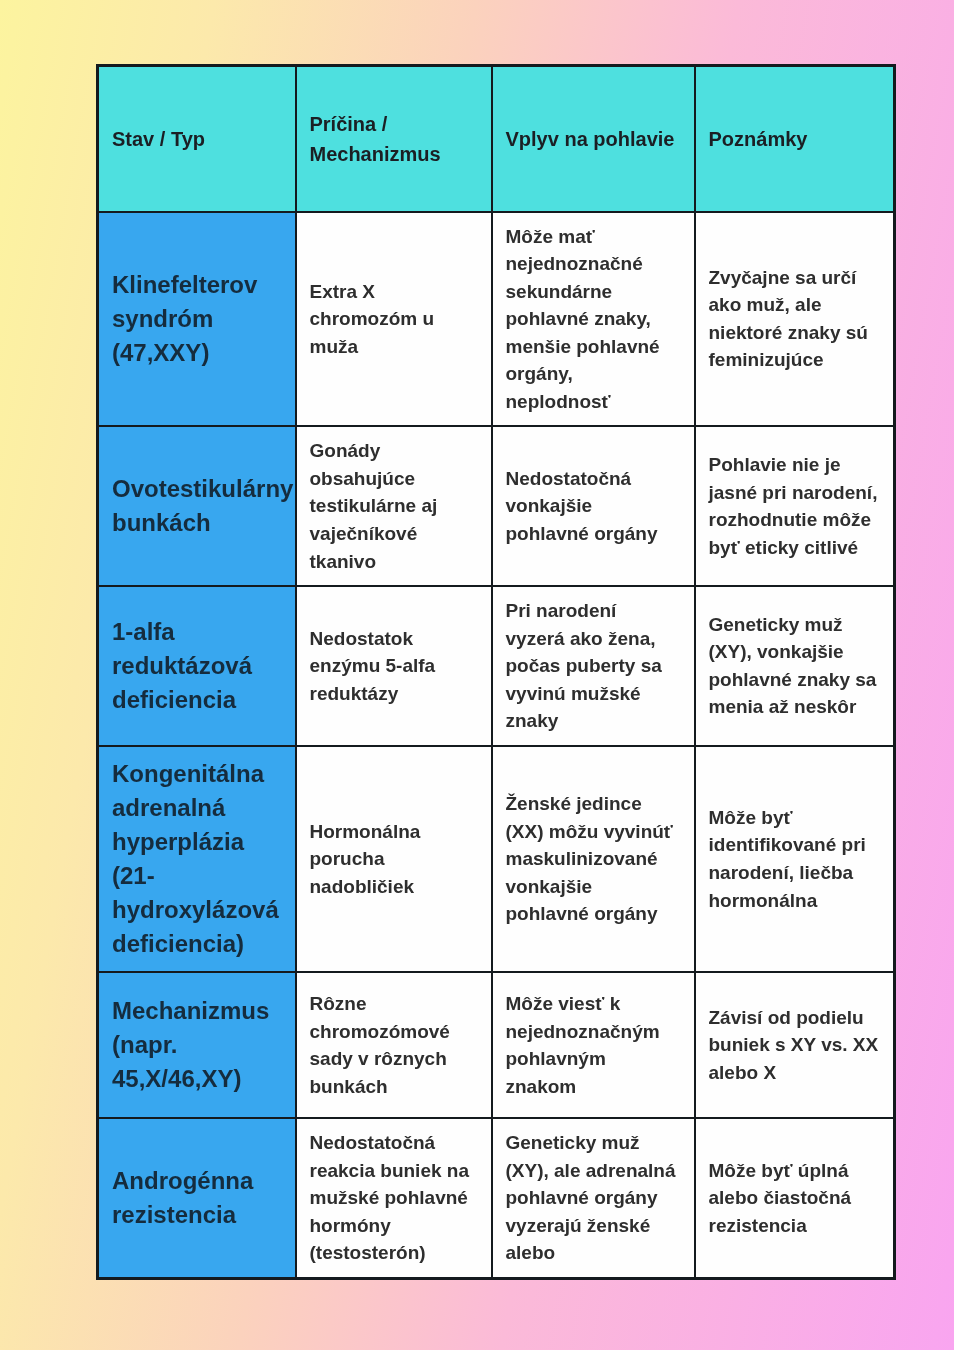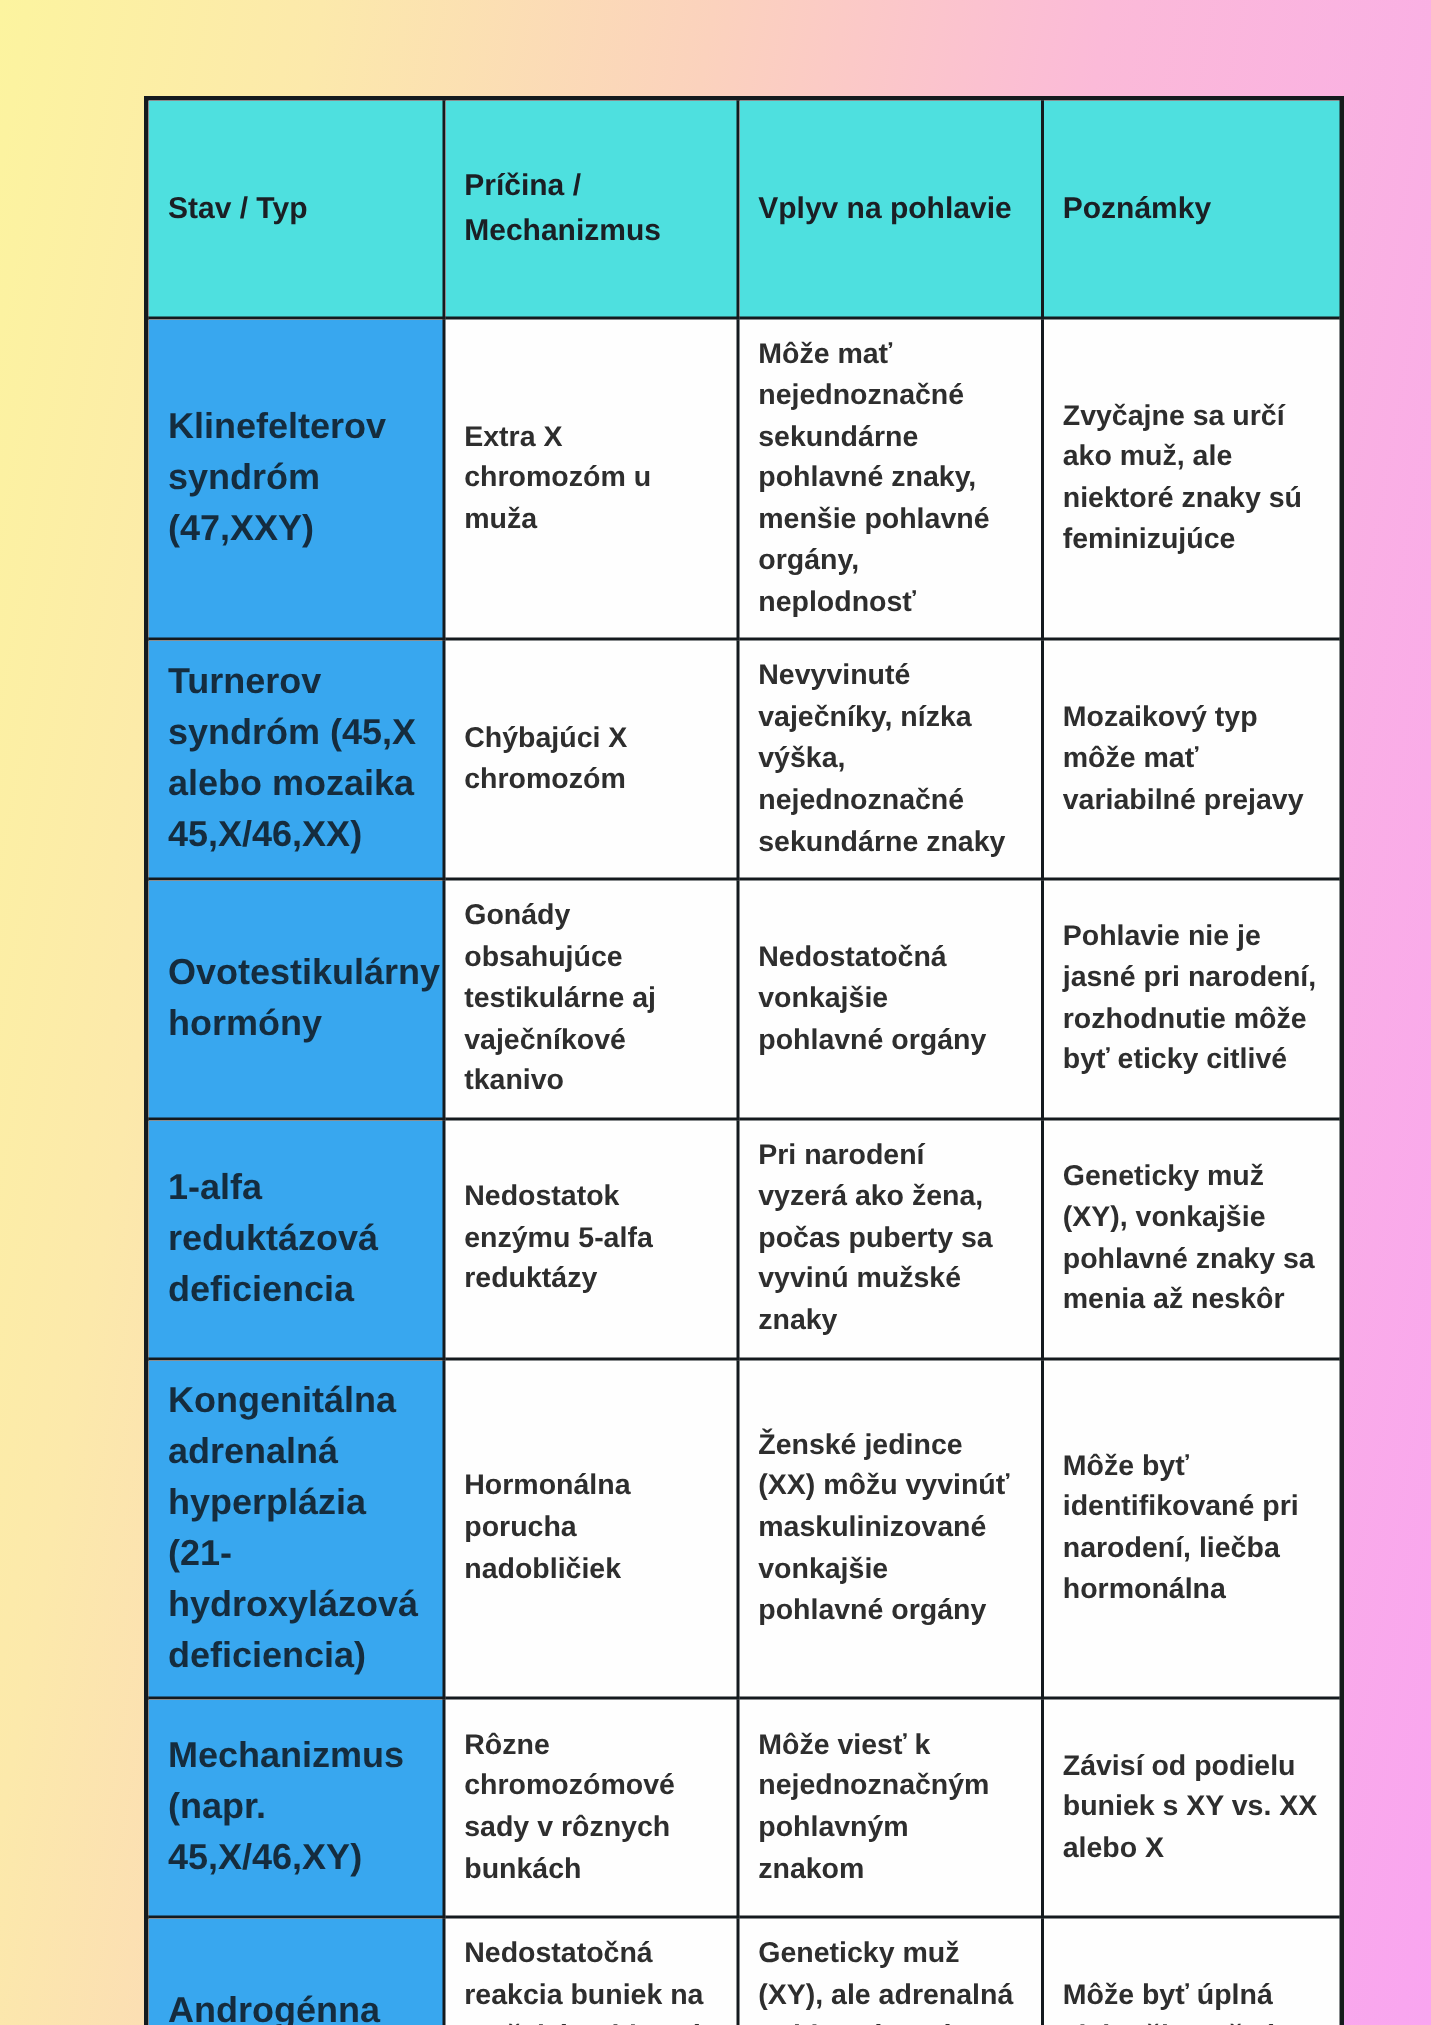--- a/index.html
+++ b/index.html
@@ -94,28 +94,22 @@
         <th>Poznámky</th>
       </tr>
     </thead>
     <tbody>
       <tr class="row-0">
         <th class="row-head">Klinefelterov syndróm (47,XXY)</th>
         <td>Extra X chromozóm u muža</td>
         <td>Môže mať nejednoznačné sekundárne pohlavné znaky, menšie pohlavné orgány, neplodnosť</td>
         <td>Zvyčajne sa určí ako muž, ale niektoré znaky sú feminizujúce</td>
       </tr>
-      <tr class="row-1">
-        <th class="row-head">Turnerov syndróm (45,X alebo mozaika 45,X/46,XX)</th>
-        <td>Chýbajúci X chromozóm</td>
-        <td>Nevyvinuté vaječníky, nízka výška, nejednoznačné sekundárne znaky</td>
-        <td>Mozaikový typ môže mať variabilné prejavy</td>
-      </tr>
       <tr class="row-2">
-        <th class="row-head">Ovotestikulárny hormóny</th>
+        <th class="row-head">Ovotestikulárny bunkách</th>
         <td>Gonády obsahujúce testikulárne aj vaječníkové tkanivo</td>
         <td>Nedostatočná vonkajšie pohlavné orgány</td>
         <td>Pohlavie nie je jasné pri narodení, rozhodnutie môže byť eticky citlivé</td>
       </tr>
       <tr class="row-3">
         <th class="row-head">1-alfa reduktázová deficiencia</th>
         <td>Nedostatok enzýmu 5-alfa reduktázy</td>
         <td>Pri narodení vyzerá ako žena, počas puberty sa vyvinú mužské znaky</td>
         <td>Geneticky muž (XY), vonkajšie pohlavné znaky sa menia až neskôr</td>
       </tr>

